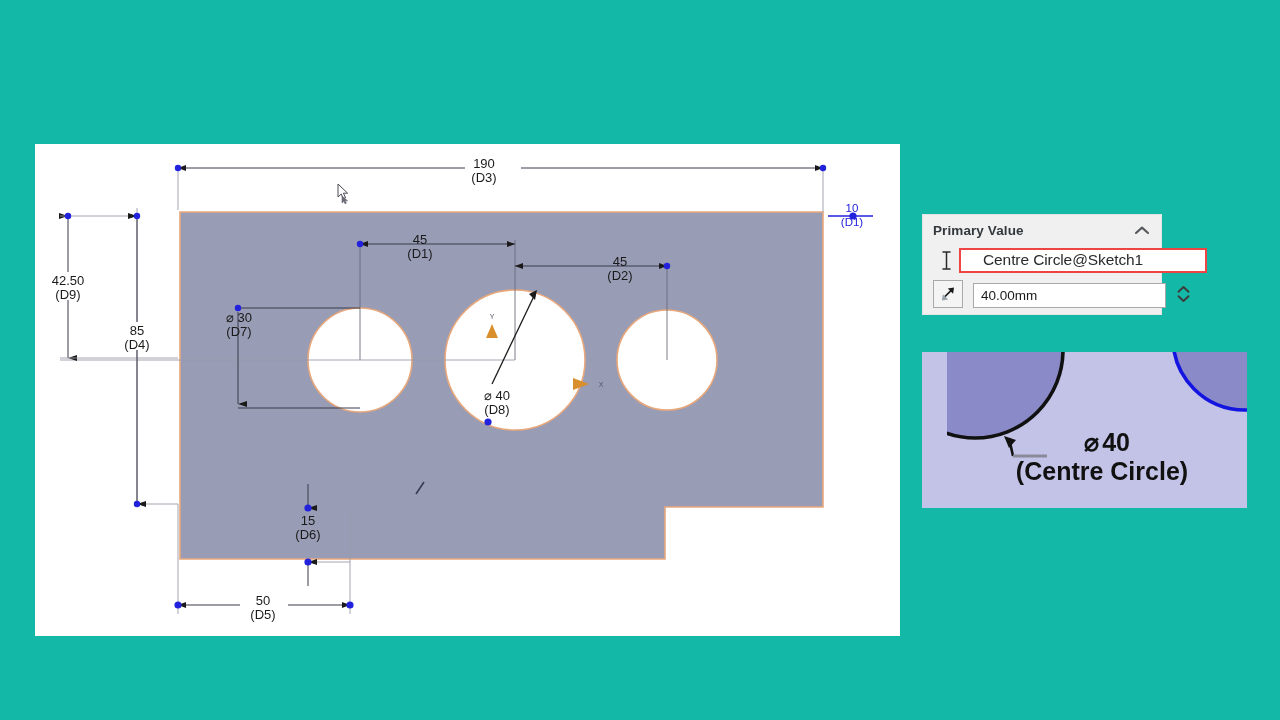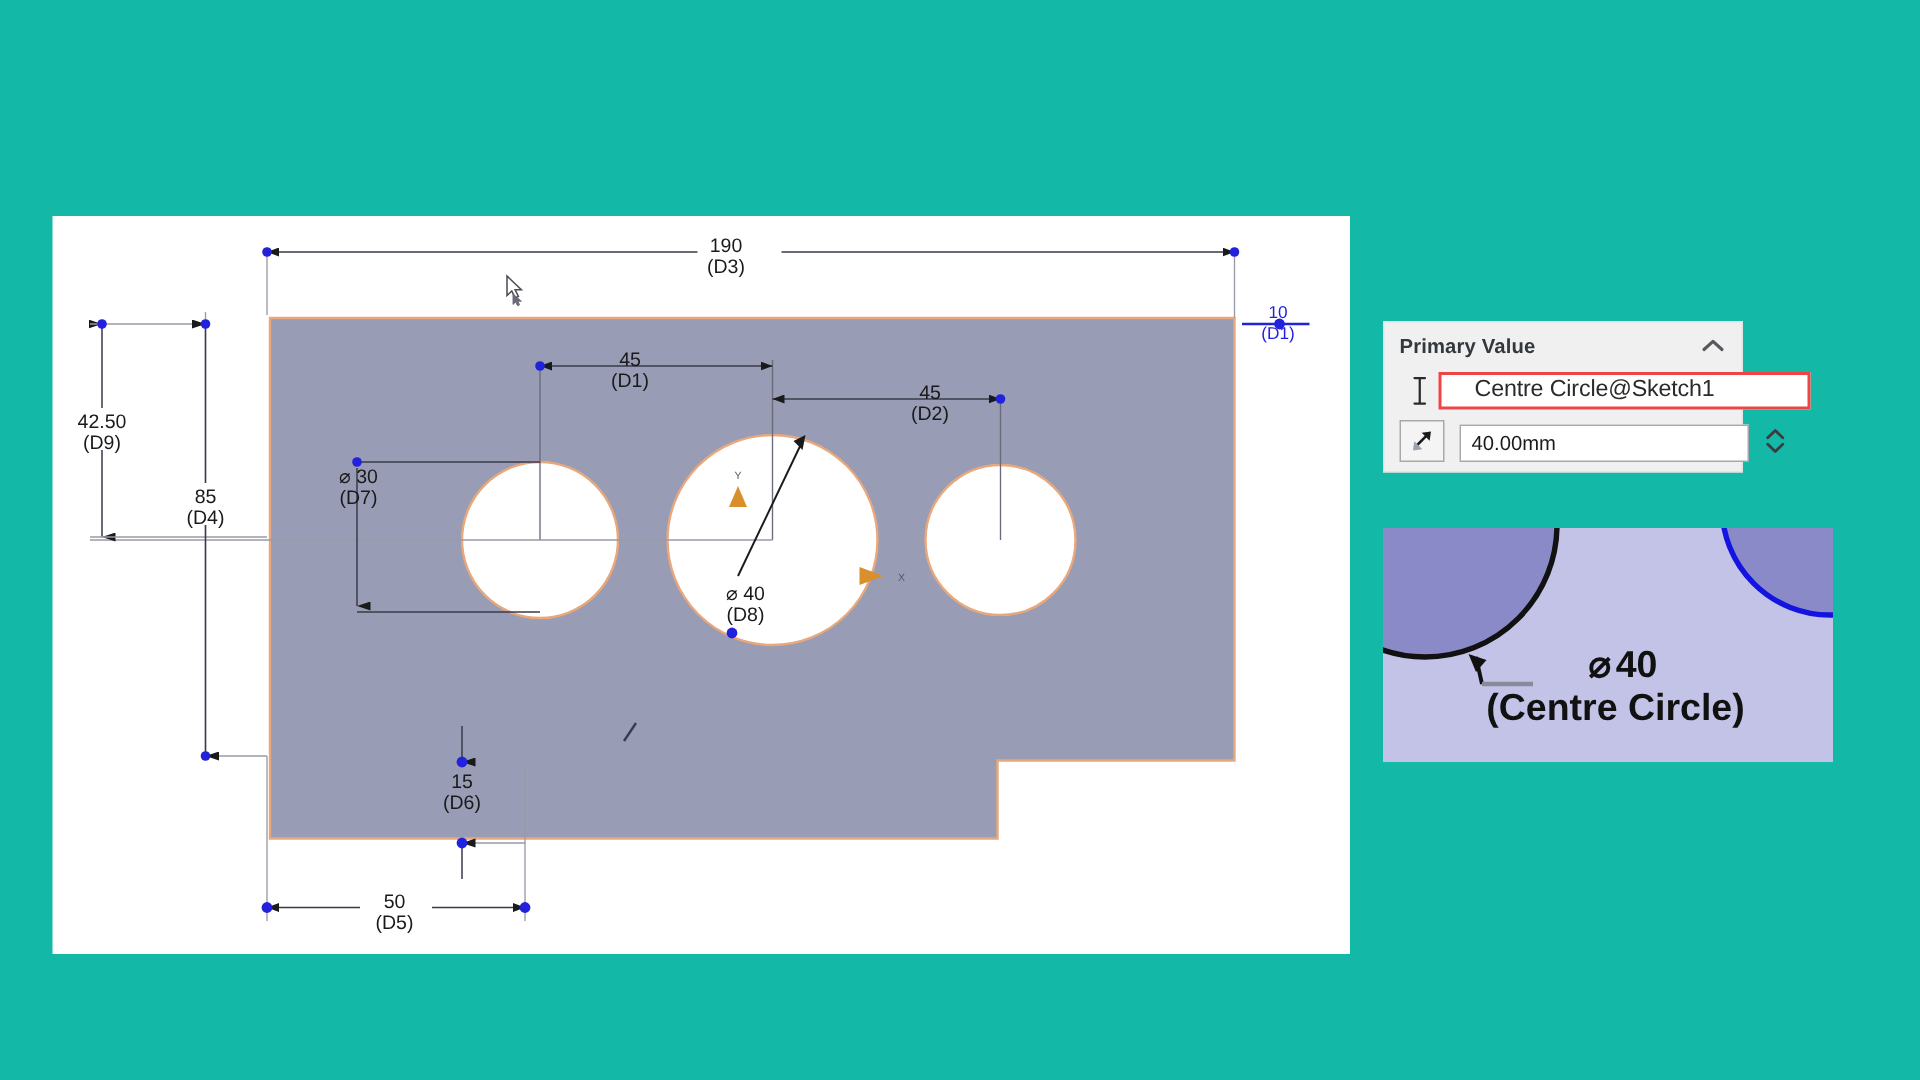--- a/index.html
+++ b/index.html
@@ -132,20 +132,21 @@
 
   
   #magnifier-preview {
     position: absolute;
     left: 922px;
     top: 352px;
     width: 300px;
     height: 156px;
     background: #c3c3e8;
     overflow: hidden;
+    padding-left: 25px;
   }
   #magnifier-svg { display: block; width: 300px; height: 156px; }
 
   .no-sel { user-select: none; }
 </style>
 </head>
 <body>
 
 <div id="app">
 

